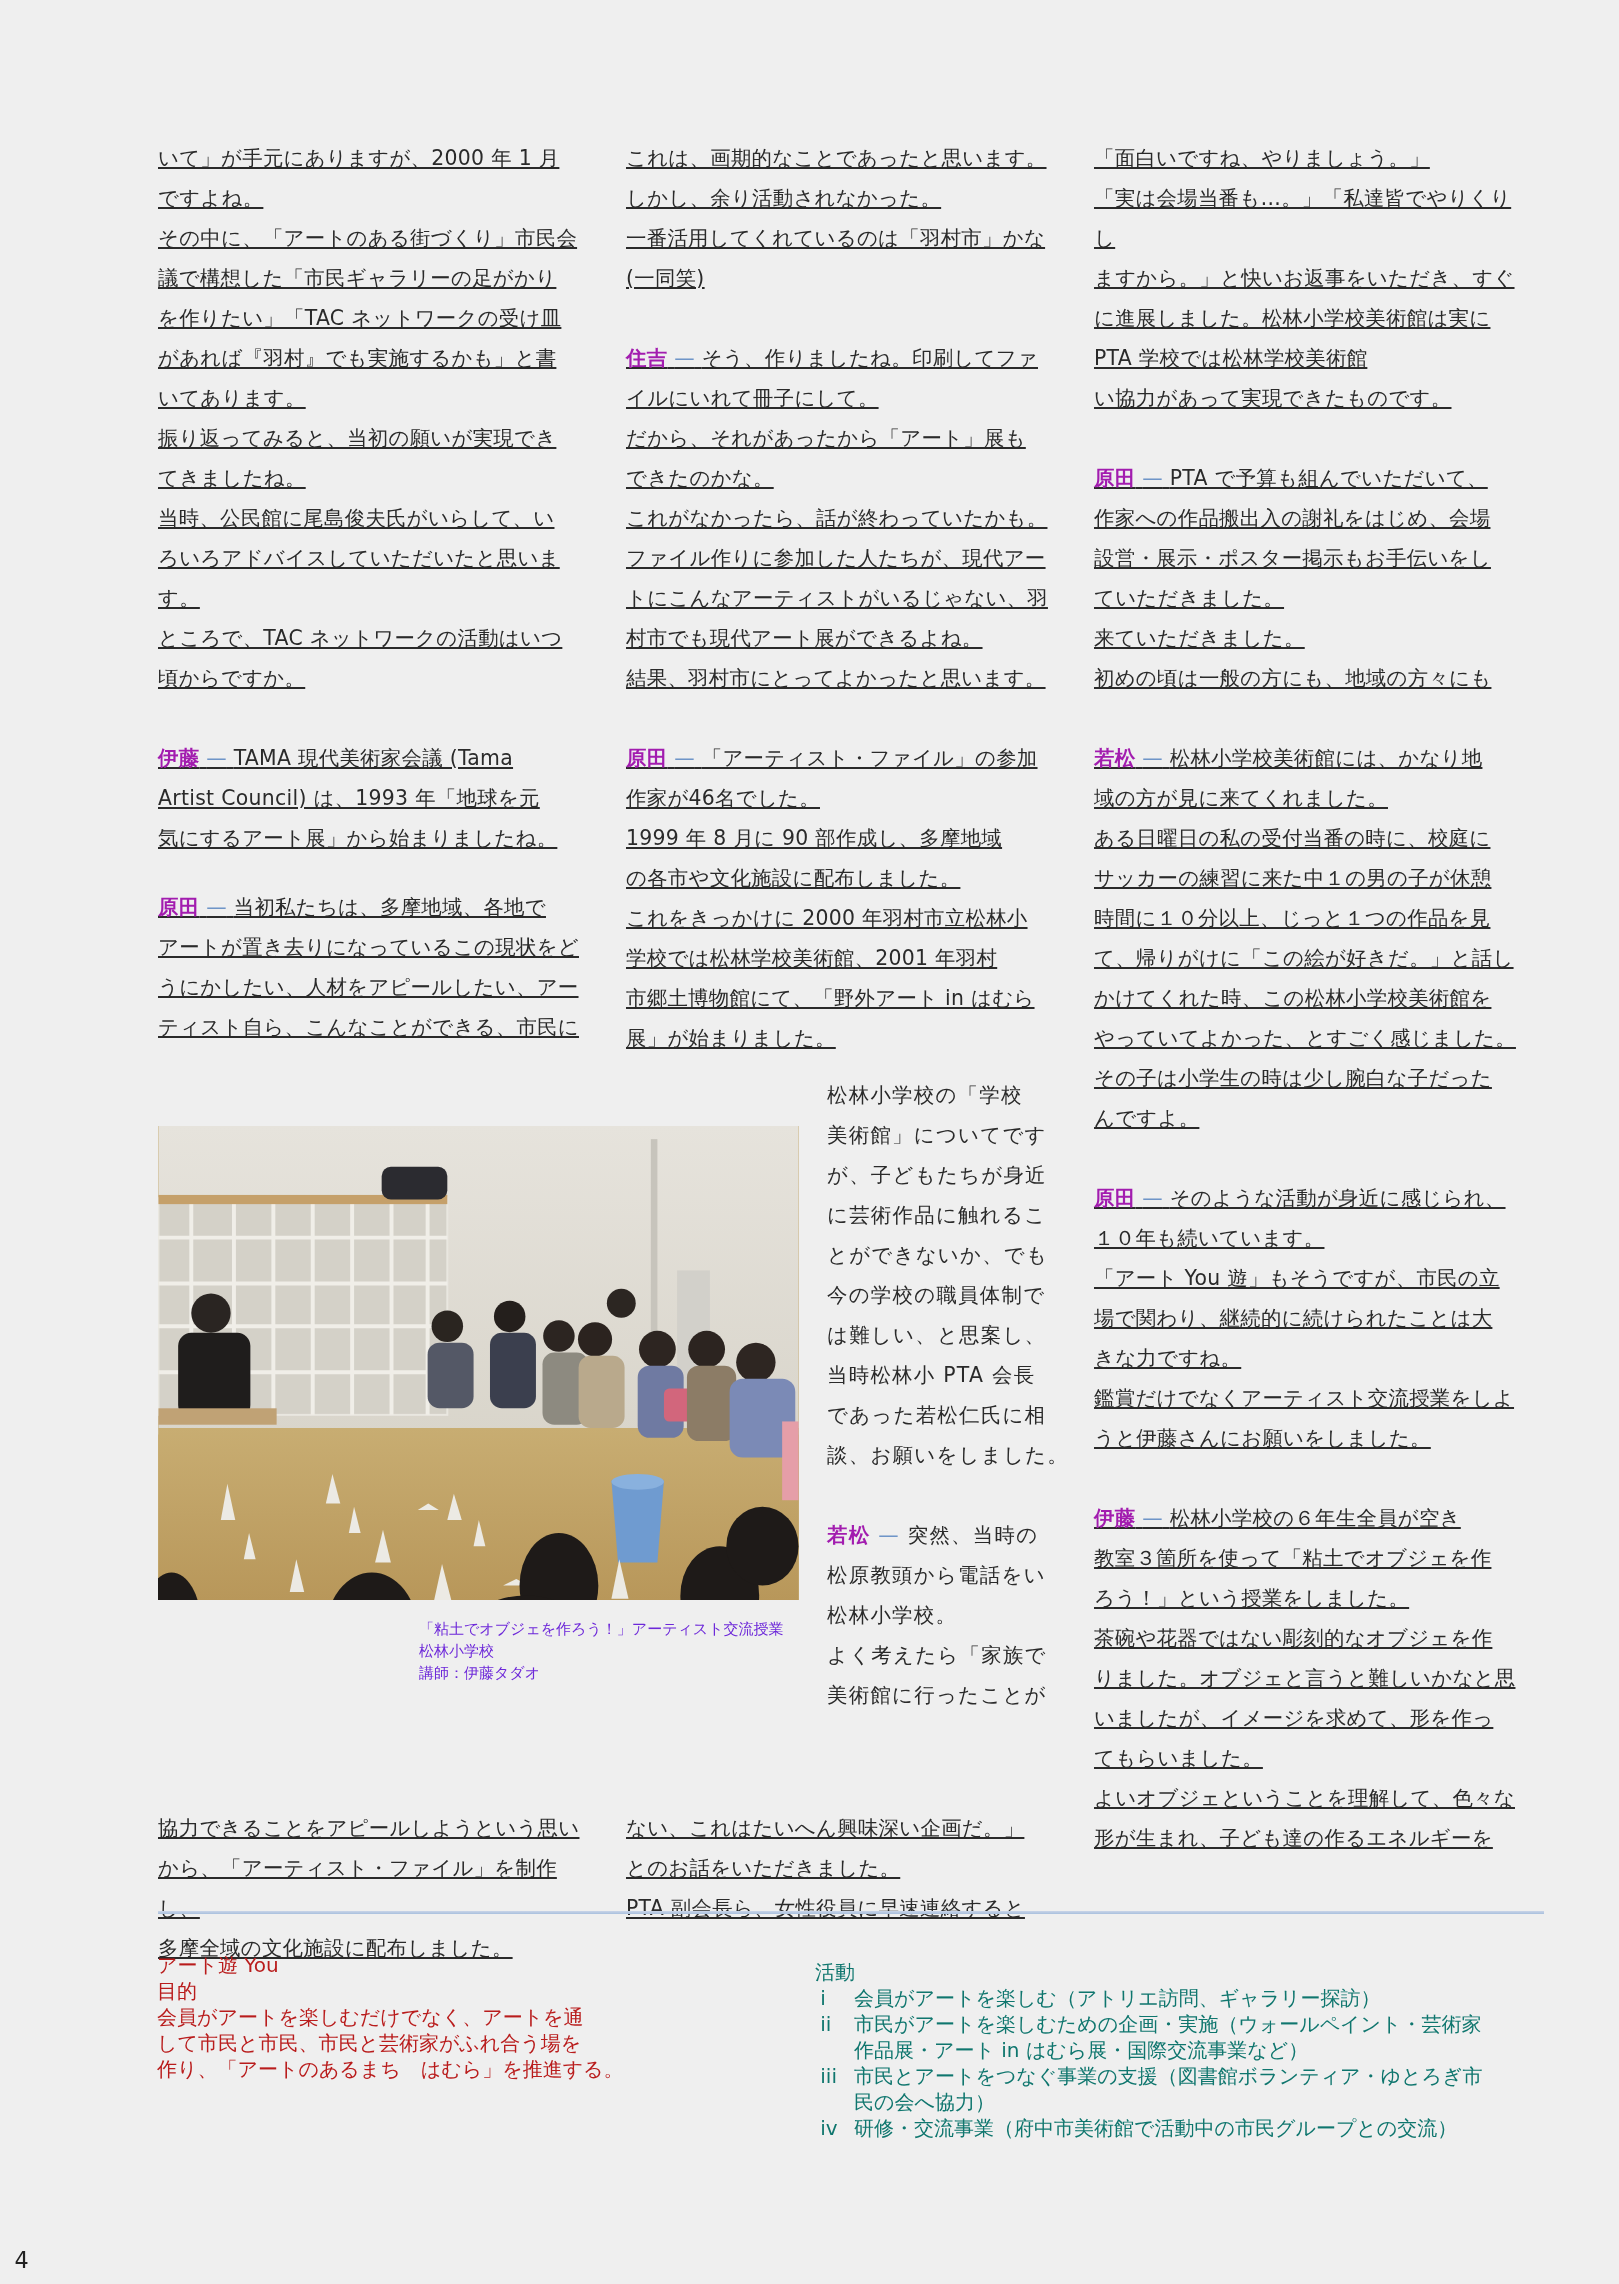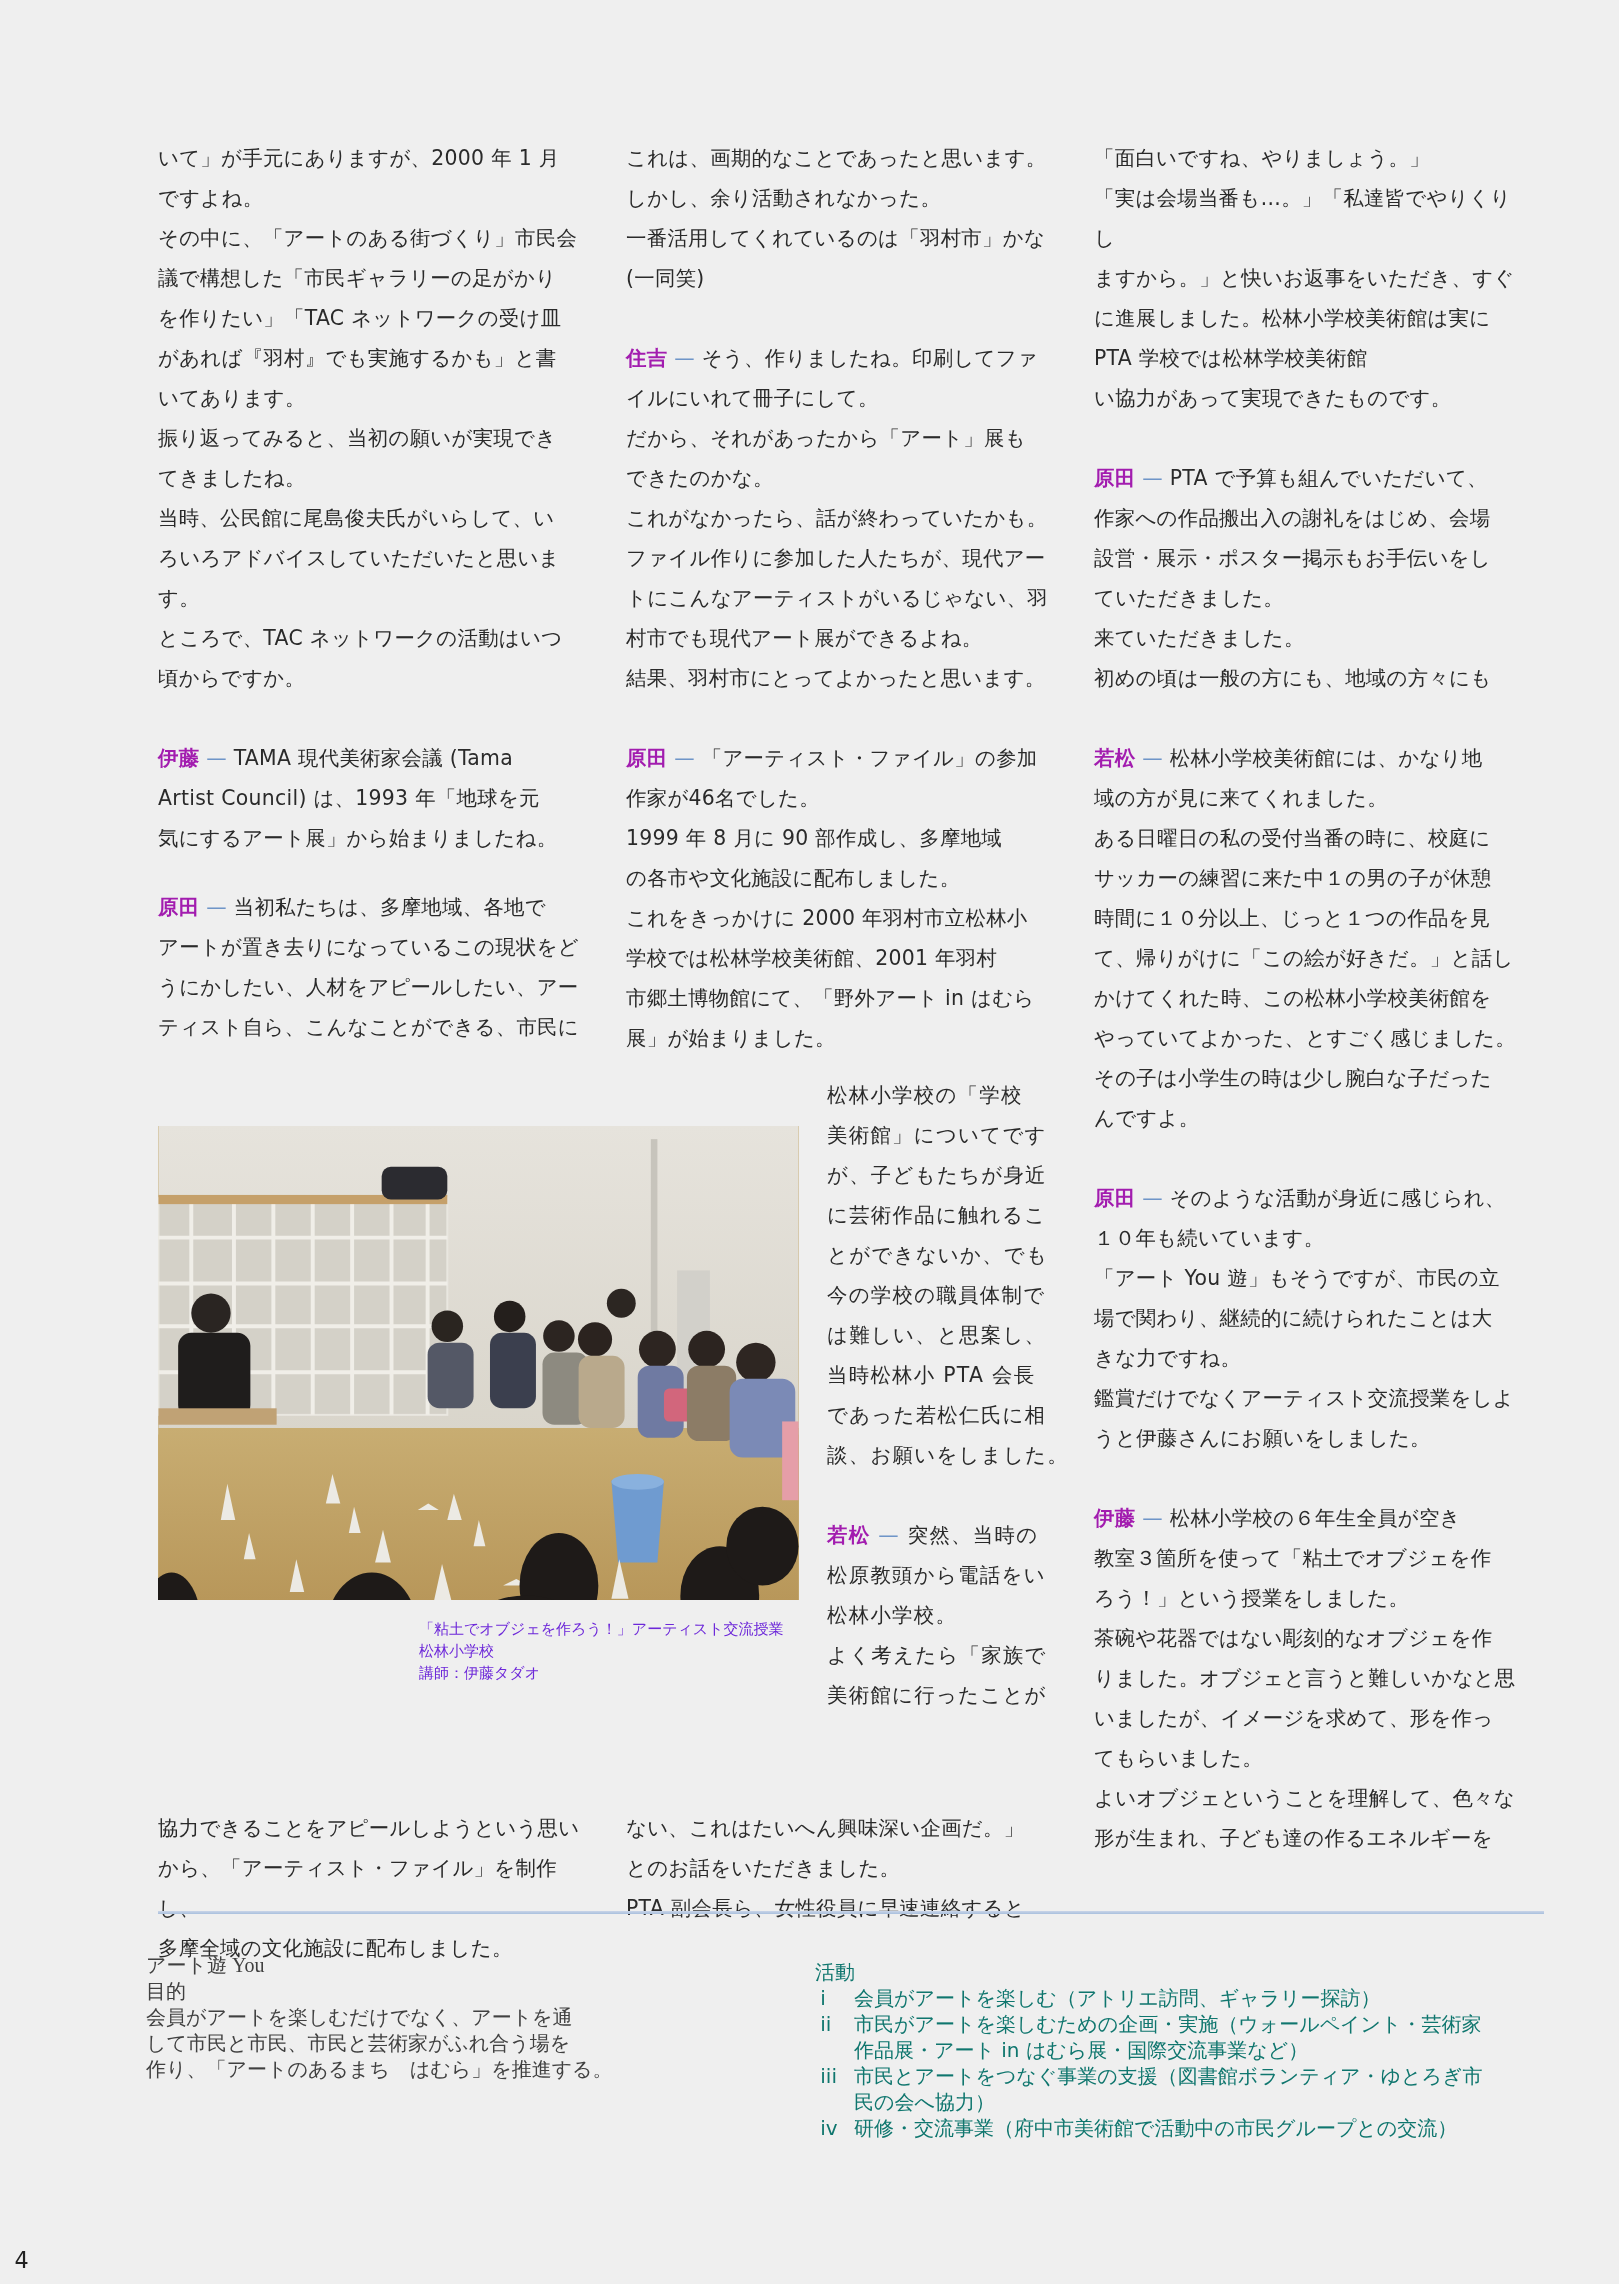--- a/index.html
+++ b/index.html
@@ -4,21 +4,21 @@
 <style>
   html, body { margin: 0; padding: 0; }
   body {
     width: 1619px; height: 2284px; position: relative; overflow: hidden;
     background: #efefef;
     color: #2a2a2a;
     font-family: "DejaVu Sans", "Liberation Sans", sans-serif;
   }
   .col {
     position: absolute; width: 434px;
-    font-size: 20.4px; line-height: 40px; letter-spacing: 0.3px;
+    font-size: 20.4px; line-height: 40px; letter-spacing: 0.3px; text-decoration: underline;
   }
   .col p { margin: 0; }
   .col .gap { height: 40px; }
   .spk { color: #a21caf; font-weight: bold; }
   .dash { color: #6f95c8; }
   .narrow { position: absolute; left: 827px; top: 1075px; width: 243px;
     font-size: 20.4px; line-height: 40px; letter-spacing: 1.3px; }
   .narrow p { margin: 0; }
   .photo {
     position: absolute; left: 158px; top: 1126px; width: 641px; height: 474px;
@@ -27,22 +27,22 @@
   .caption {
     position: absolute; left: 419px; top: 1618px;
     font-size: 15px; line-height: 22px; color: #6d28d9;
   }
   .caption p { margin: 0; }
   .divider {
     position: absolute; left: 158px; top: 1911px; width: 1386px; height: 2.6px;
     background: linear-gradient(#c9d4e8, #a9c0dd);
   }
   .info-left {
-    position: absolute; left: 146px; top: 1952px; width: 499px;
-    font-size: 20px; line-height: 26px; color: #404040; font-family: Liberation Serif, serif;
+    position: absolute; left: 157px; top: 1952px; width: 499px;
+    font-size: 20px; line-height: 26px; color: #b91c1c;
   }
   .info-left p { margin: 0; }
   .info-right {
     position: absolute; left: 815px; top: 1959px; width: 729px;
     font-size: 20px; line-height: 26px; color: #0f766e;
   }
   .info-right p { margin: 0; }
   .info-right .item { display: flex; }
   .info-right .num { width: 39px; flex: none; padding-left: 5.3px; box-sizing: border-box; }
   .info-right .txt { flex: 1; }

